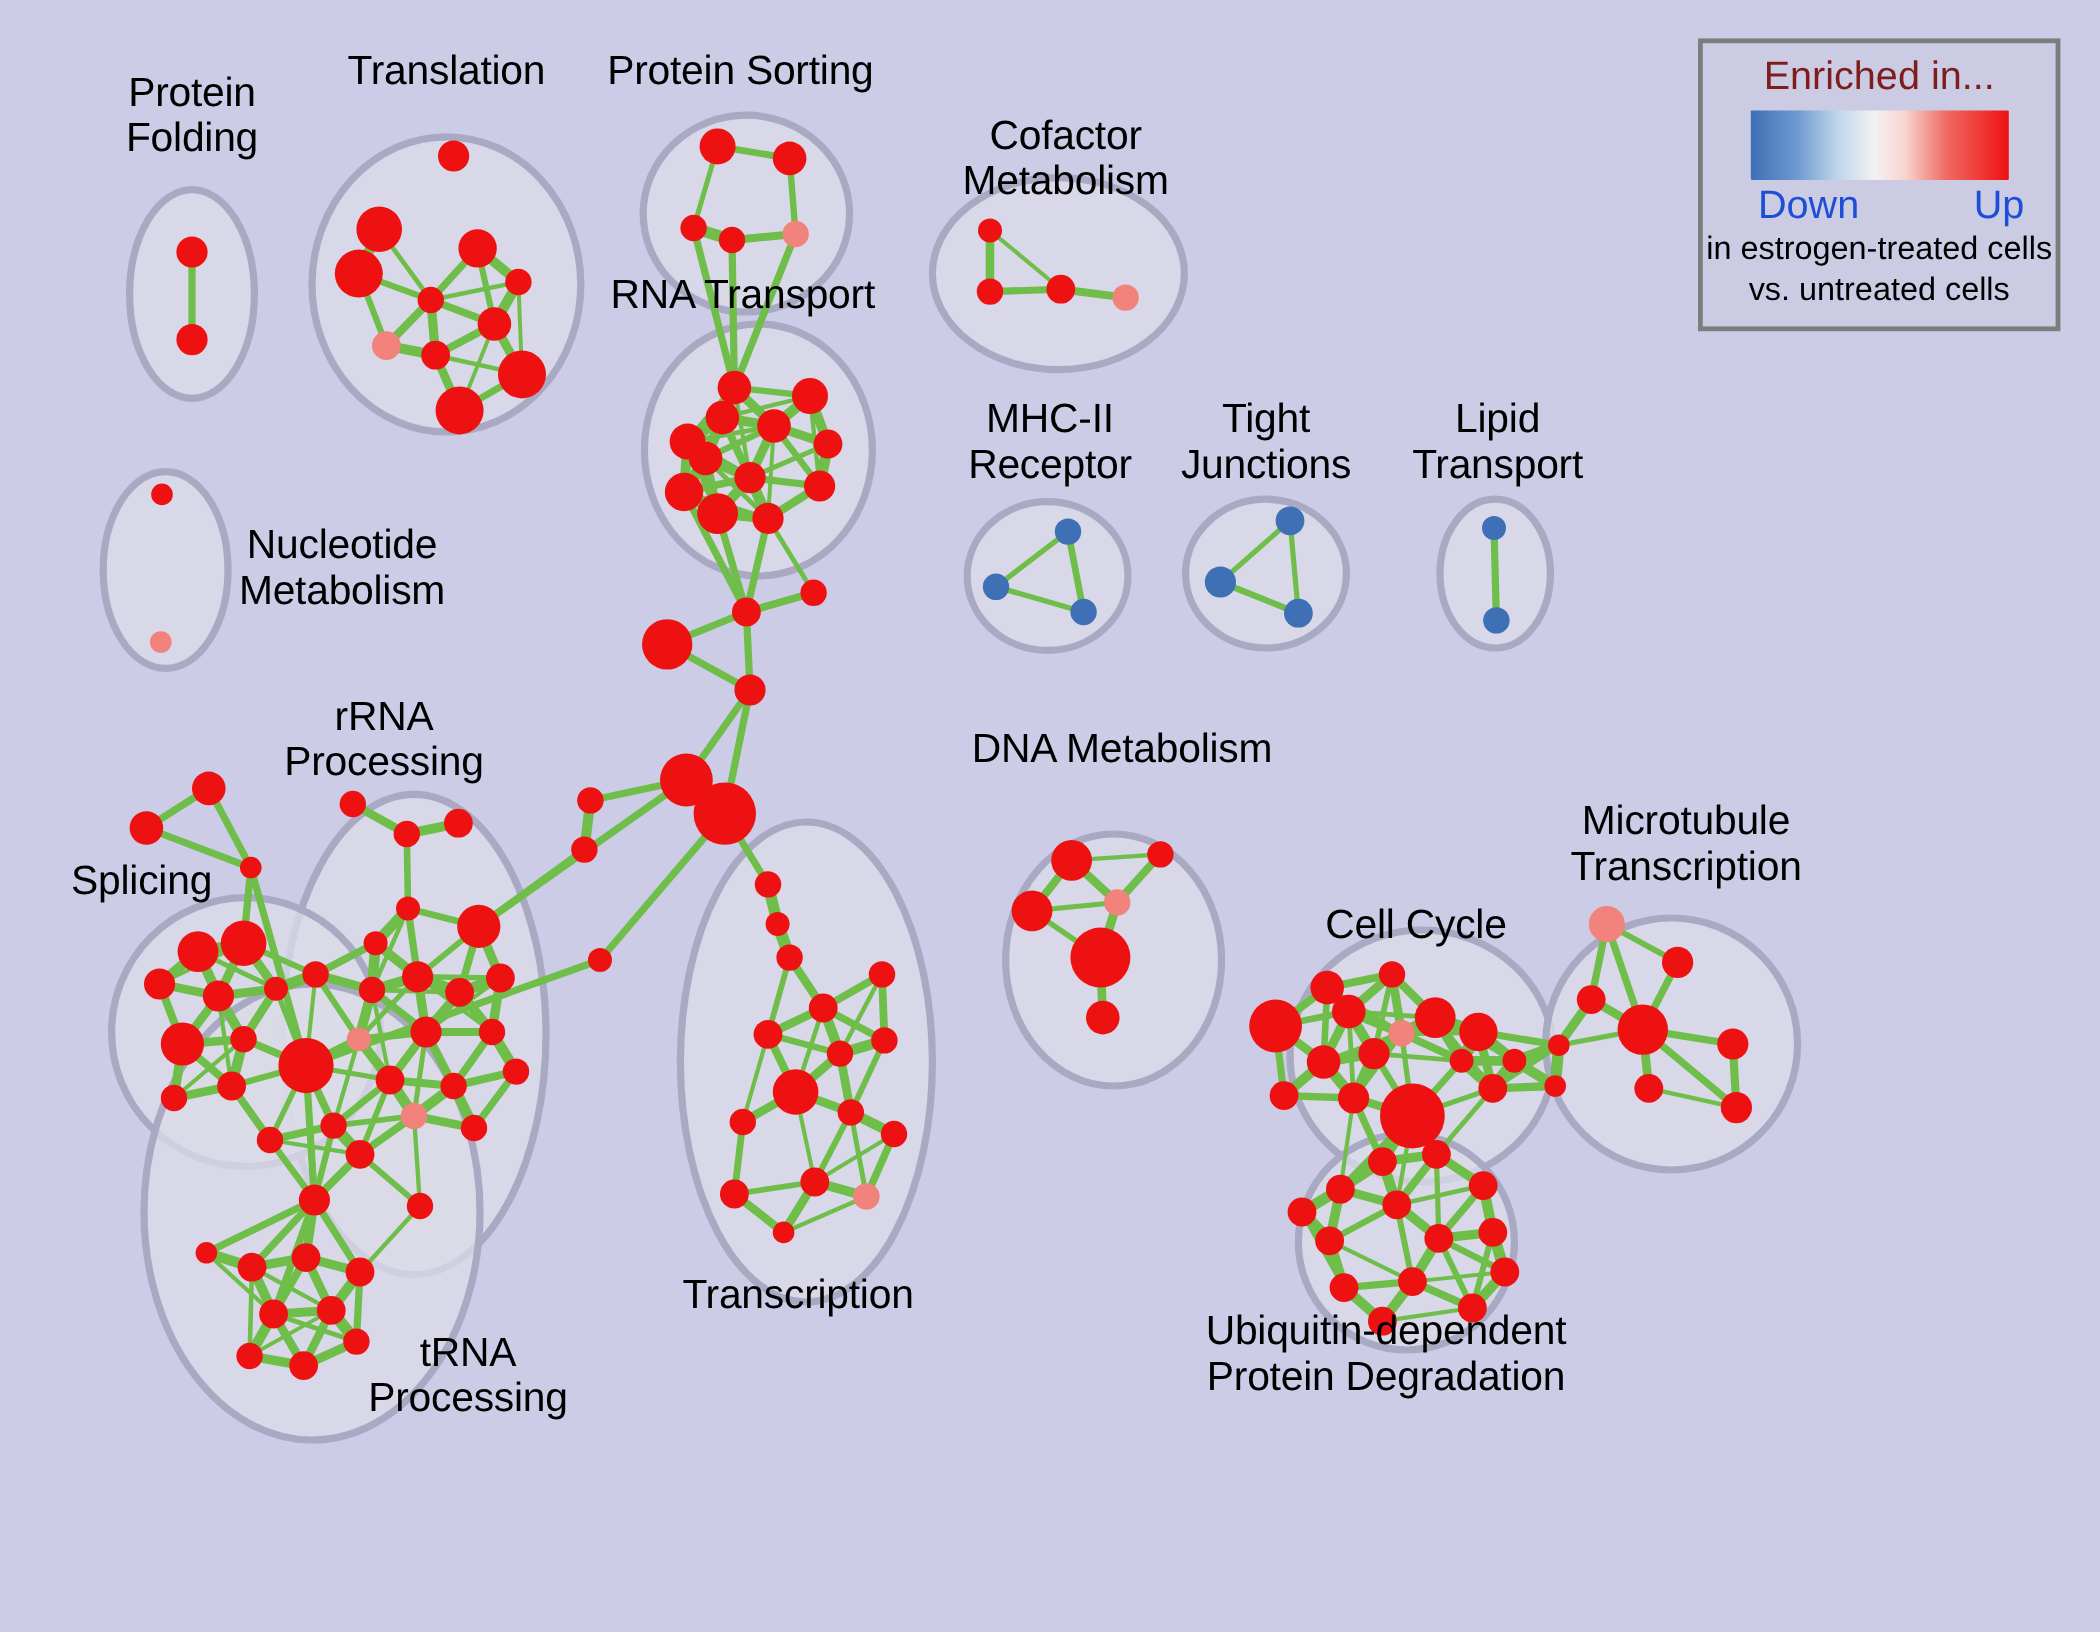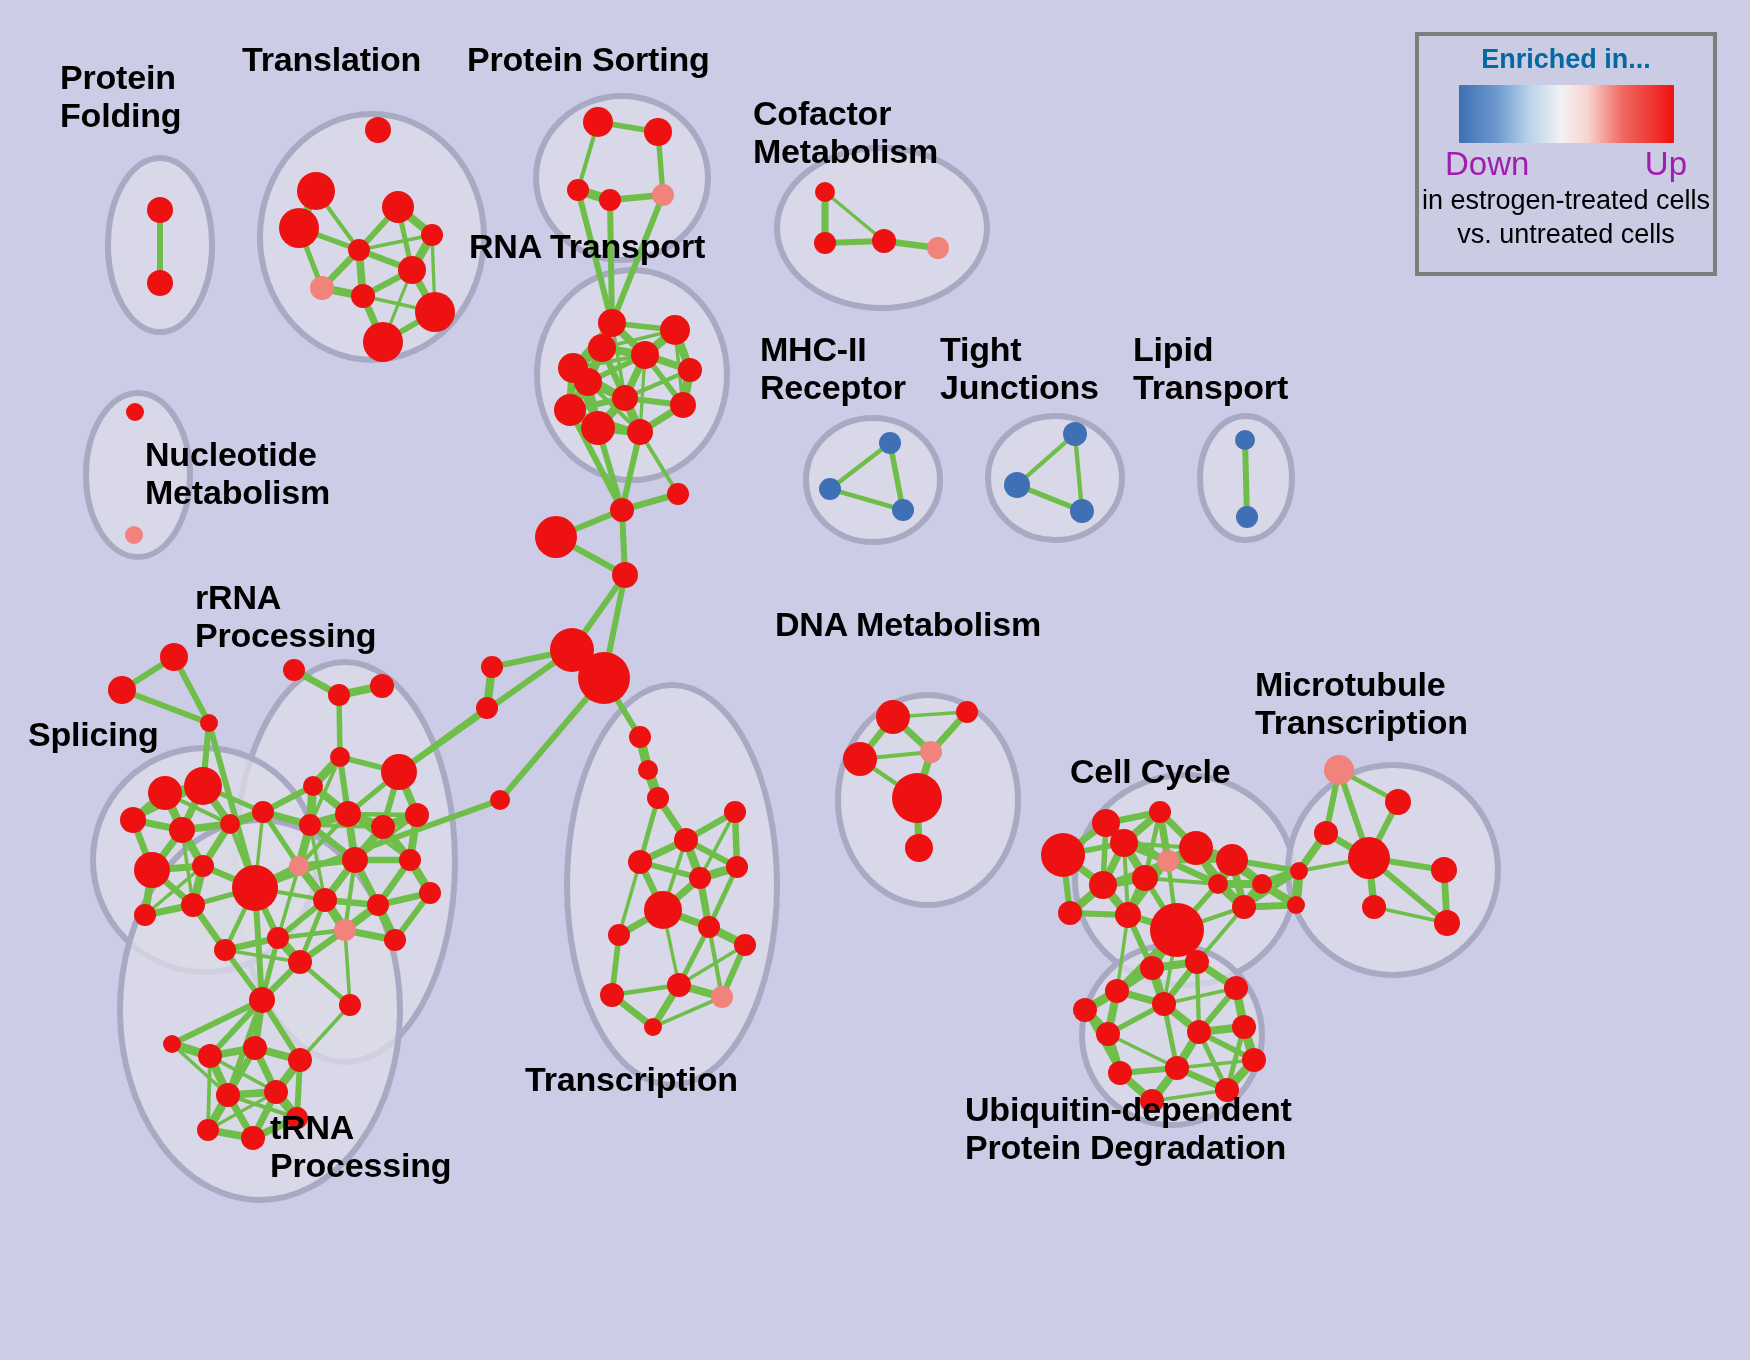--- a/index.html
+++ b/index.html
@@ -1,35 +1,35 @@
 <!DOCTYPE html>
 <html><head>
 <meta charset="utf-8">
 <style>
   html,body{margin:0;padding:0;background:#ffffff;}
   body{font-family:"Liberation Sans", sans-serif;}
   #stage{position:relative;width:1750px;height:1360px;overflow:hidden;}
   #net{position:absolute;left:0;top:0;width:1750px;height:1360px;}
   .cluster-label{
     position:absolute; color:#000; font-family:"Liberation Sans", sans-serif;
-    font-size:34px; line-height:1.12; text-align:left; white-space:pre;
-    font-weight:700; letter-spacing:-0.2px;
+    font-size:34px; line-height:1.12; text-align:center; white-space:pre;
+    font-weight:400; letter-spacing:-0.2px;
   }
   #legend{
     position:absolute; box-sizing:border-box;
     border:4px solid #7d7d7d; background:#cbcbe4;
     display:flex; flex-direction:column; align-items:center;
   }
-  #legend .lg-title{font-size:27px;color:#0369a1;margin-top:8px;font-weight:bold;}
+  #legend .lg-title{font-size:33px;color:#7f1d1d;margin-top:8px;}
   #legend .lg-bar{
     height:58px; border-radius:1px; margin-top:10px;
     background:linear-gradient(to right,#3f6fb5 0%,#6e9ad0 18%,#bcd4ea 33%,#f2f2f2 48%,#f7d3cf 60%,#ef6a62 76%,#ee1111 100%);
   }
   #legend .lg-ends{display:flex;justify-content:space-between;width:100%;box-sizing:border-box;margin-top:2px;}
-  #legend .lg-ends span{font-size:33px;color:#a21caf;}
+  #legend .lg-ends span{font-size:33px;color:#1d4ed8;margin-left:20px;}
   #legend .lg-sub{font-size:27px;color:#000;text-align:center;line-height:1.18;margin-top:2px;}
 </style>
 </head>
 <body>
 
 <div id="stage" style="background: rgb(204, 204, 230);">
 
   <svg id="net" viewBox="0 0 1750 1360" preserveAspectRatio="none">
       <g>
         <ellipse cx="160" cy="245" rx="52" ry="87" fill="#dcdce8" fill-opacity="0.75" stroke="#a9a9c4" stroke-width="6"></ellipse>

